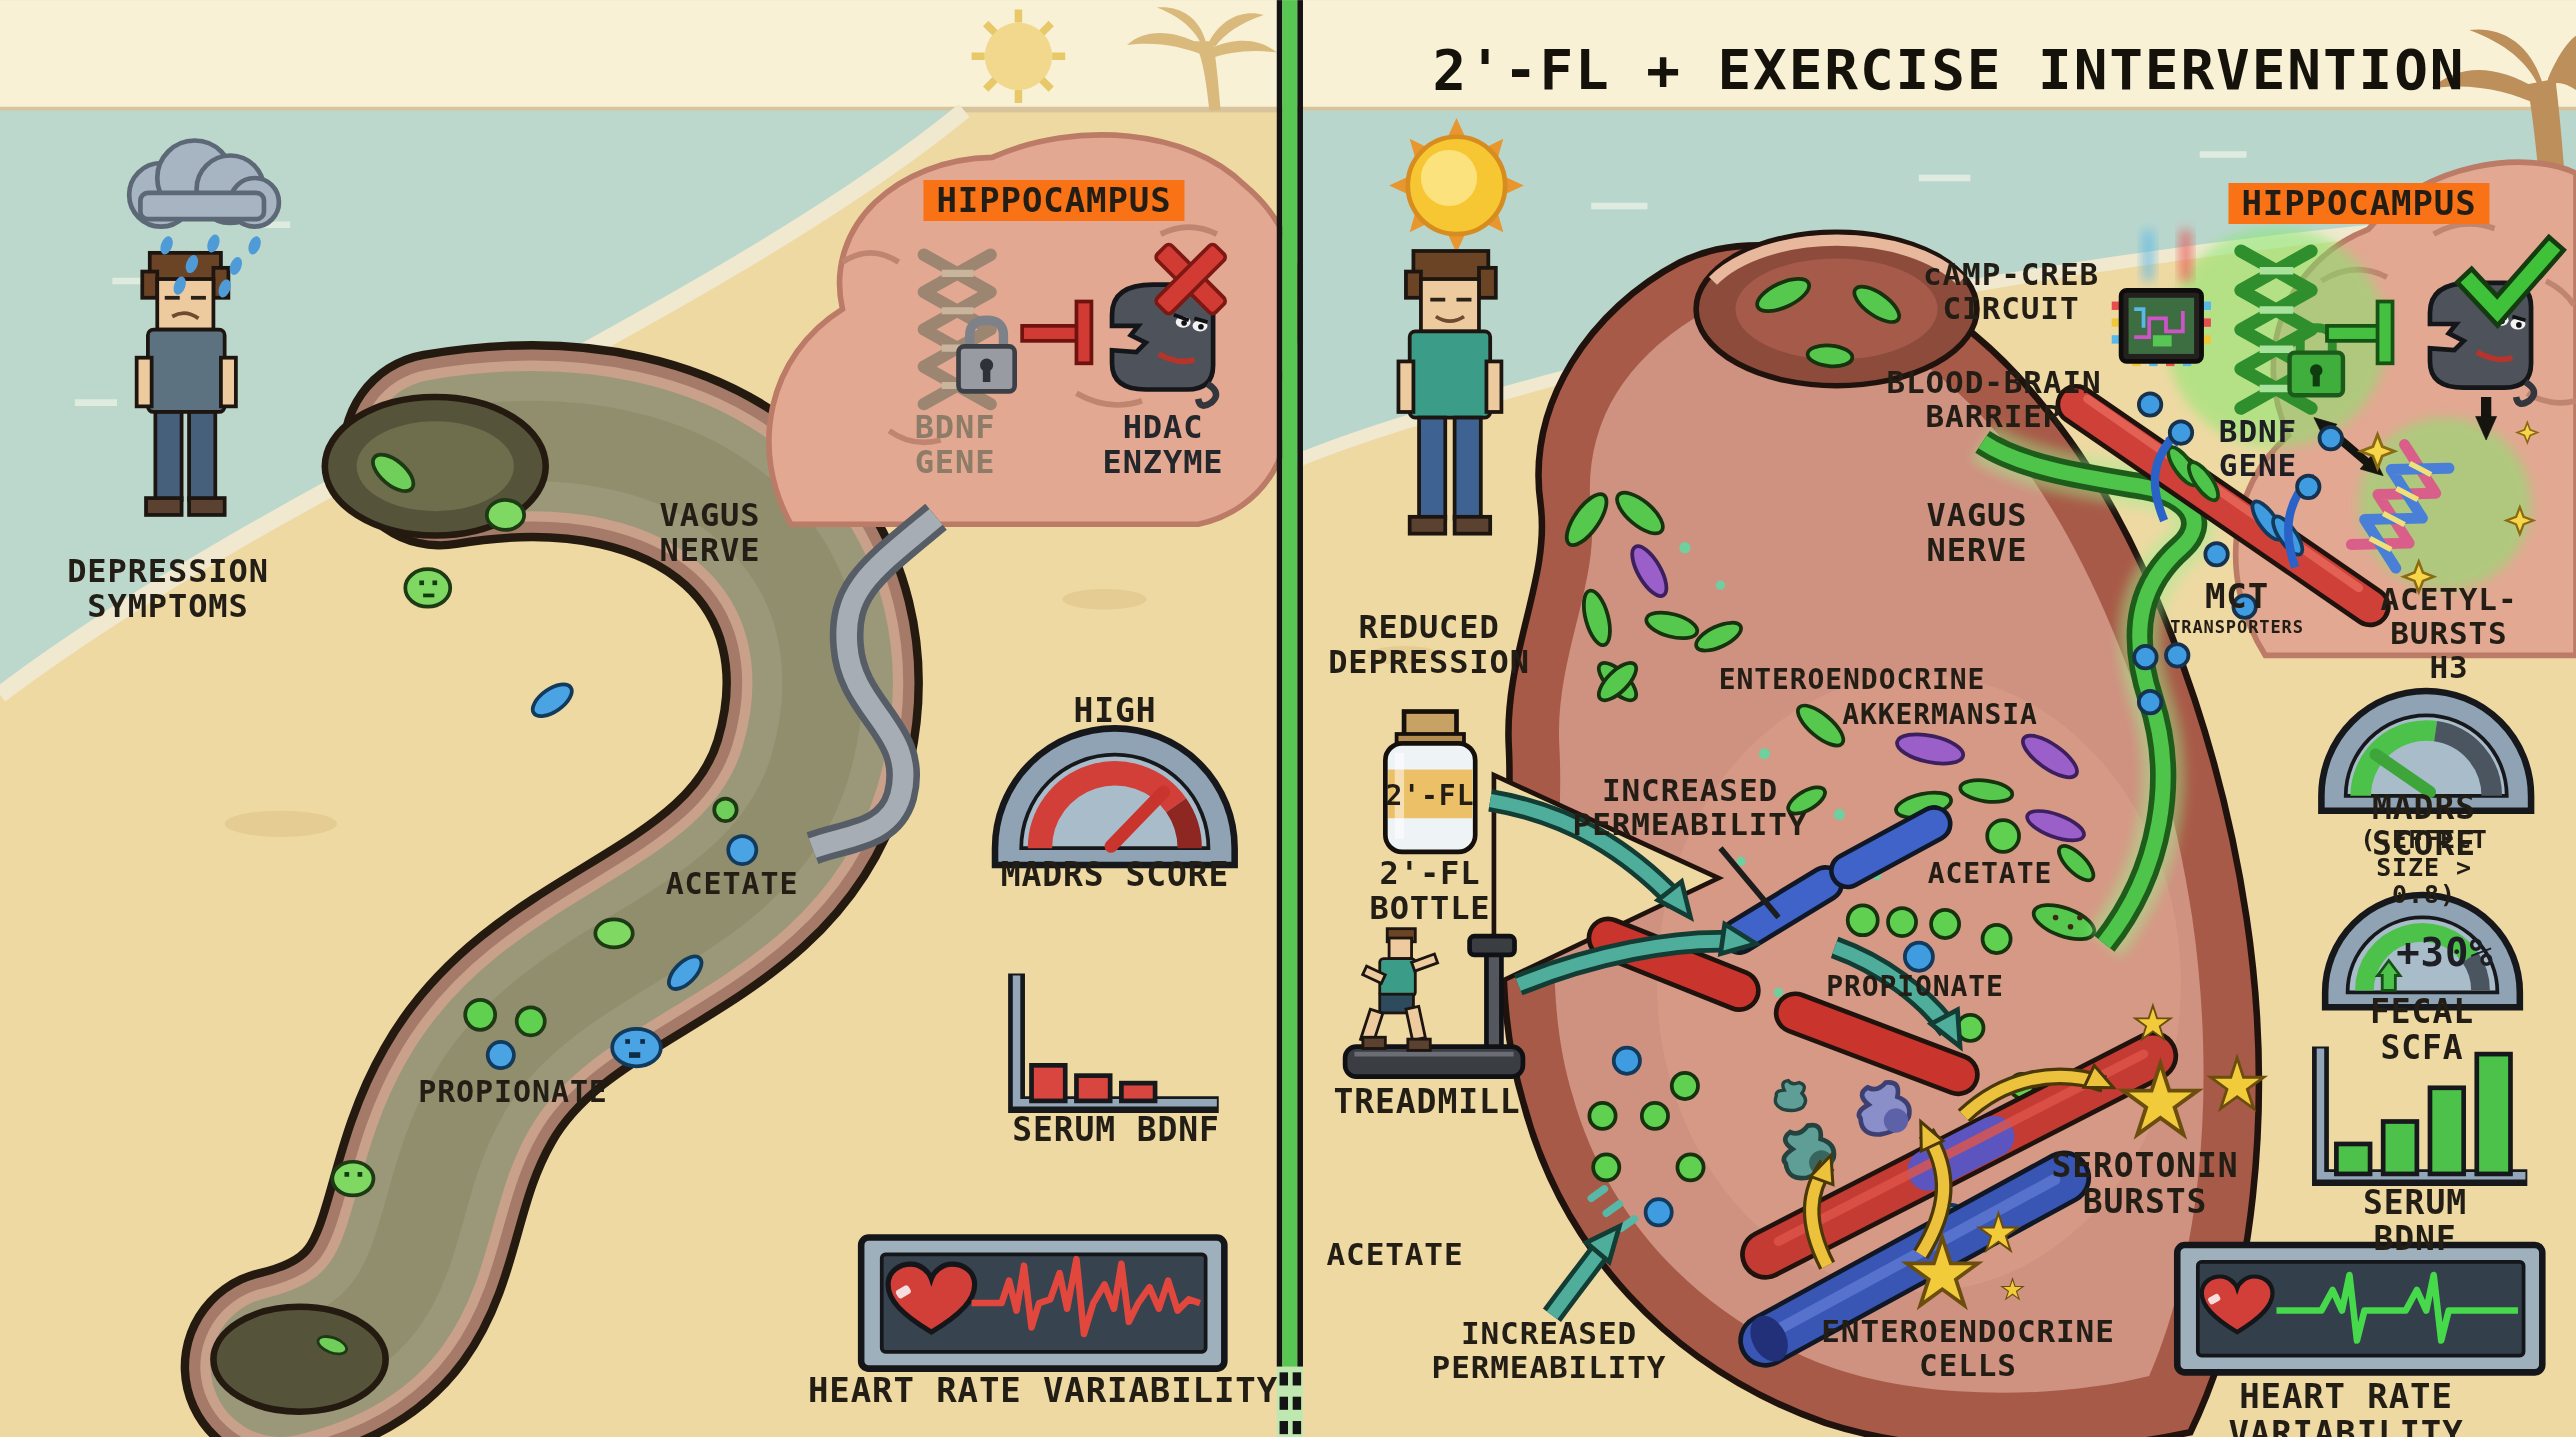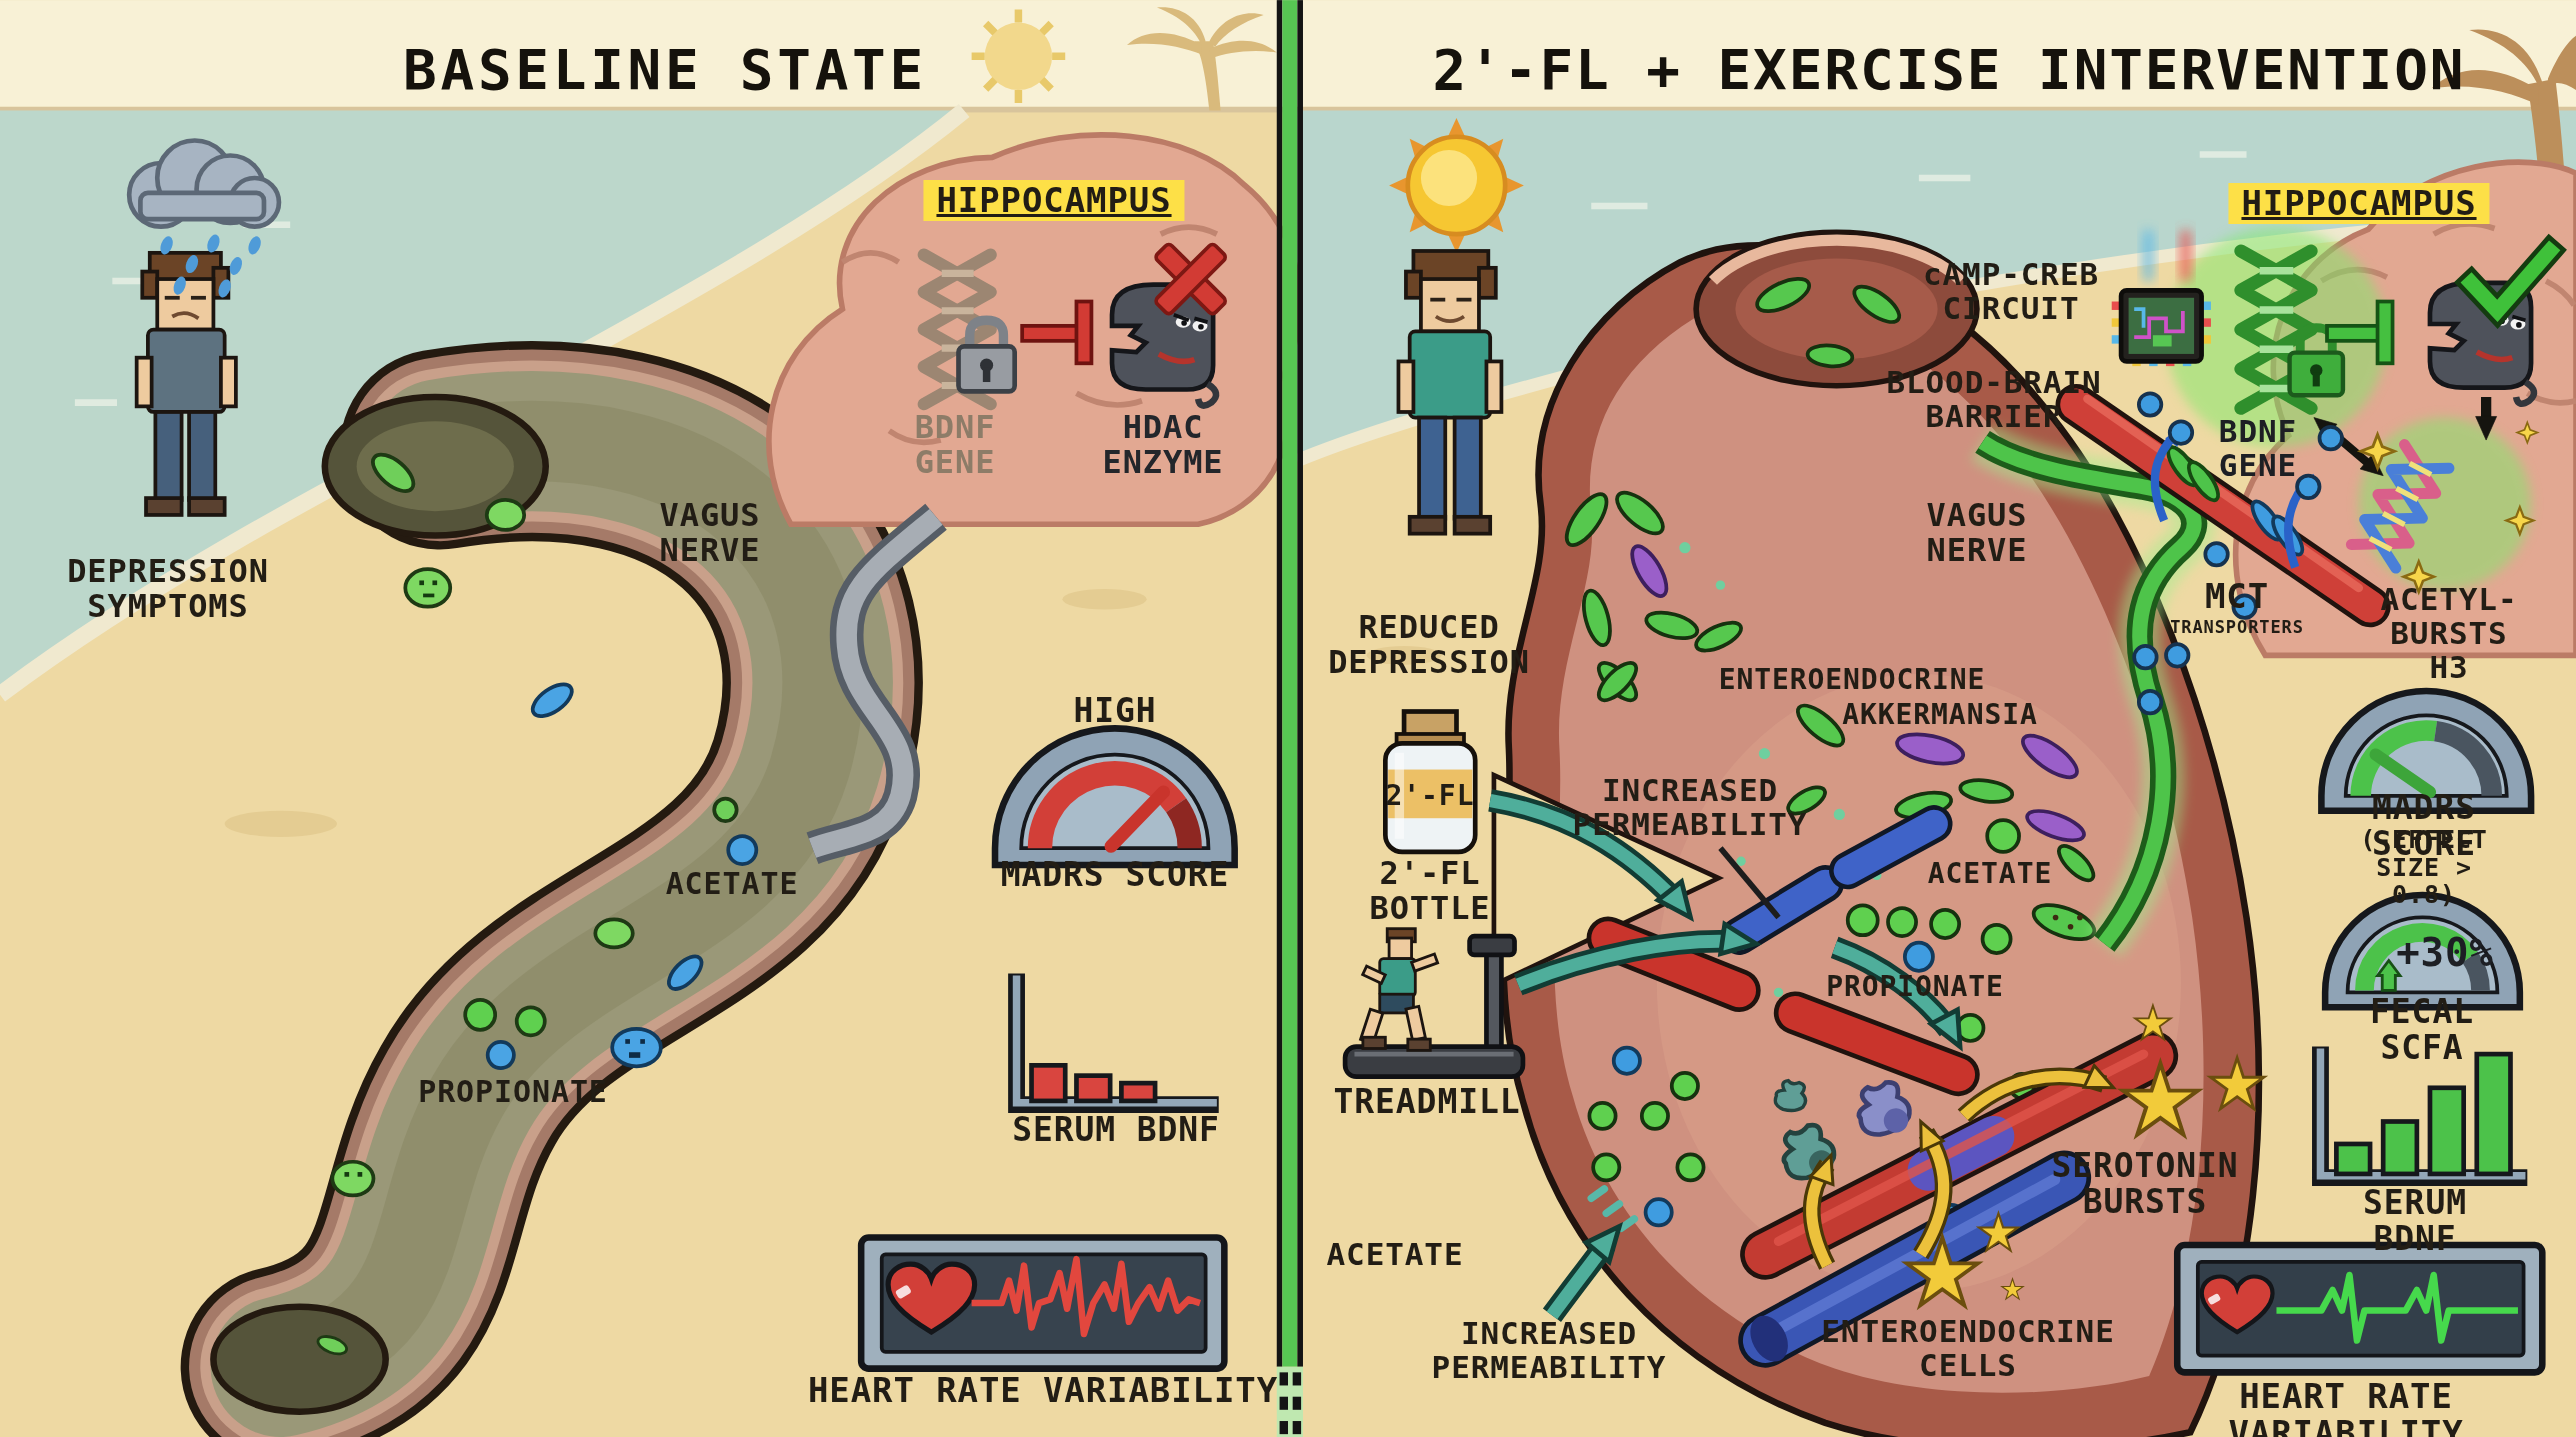--- a/index.html
+++ b/index.html
@@ -3,21 +3,21 @@
 <meta charset="utf-8">
 <style>
   html,body{margin:0;padding:0;background:#111;}
   .stage{position:relative;width:2576px;height:1438px;overflow:hidden;background:#eed9a3;
          font-family:"DejaVu Sans Mono",monospace;}
   svg{position:absolute;left:0;top:0;}
   .lbl{position:absolute;transform:translateX(-50%);font-weight:bold;color:#221d15;
        text-align:center;white-space:pre-line;line-height:1.1;letter-spacing:0.9px;}
   .title{position:absolute;transform:translateX(-50%);font-weight:bold;color:#15120c;
          letter-spacing:3.7px;white-space:nowrap;}
-  .band{background:#fde047;padding:1.9px 13px;text-decoration:underline;}
+  .band{background:#f97316;padding:1.9px 13px;}
 </style>
 </head>
 <body>
 
 <div class="stage">
 
 <svg width="2576" height="1438" viewBox="0 0 2752 1536">
   <defs>
     <filter id="soft" x="-60%" y="-60%" width="220%" height="220%">
           <feGaussianBlur stdDeviation="6"></feGaussianBlur>
@@ -574,21 +574,20 @@
     <rect x="2326" y="1330" width="390" height="136" rx="8" fill="#9fb0bd" stroke="#14161a" stroke-width="7"></rect>
     <rect x="2348" y="1348" width="348" height="100" rx="4" fill="#333f4a" stroke="#14161a" stroke-width="4"></rect>
     <g transform="translate(2390,1396) scale(0.9)">
       <use href="#heart" fill="#d23f38" stroke="#14161a" stroke-width="5"></use>
       <rect x="-26" y="-26" width="14" height="9" rx="3" fill="#f7dede" transform="rotate(-30)"></rect>
     </g>
     <polyline points="2432,1400 2480,1400 2492,1378 2502,1400 2510,1362 2518,1432 2526,1400 2570,1400 2582,1378 2592,1400 2600,1362 2608,1432 2616,1400 2690,1400" fill="none" stroke="#46d94c" stroke-width="7" stroke-linejoin="round"></polyline>
   </g>
 </svg>
 
-<div class="title" style="left:665px;top:37px;font-size:56px;">BASELINE STATE</div>
 <div class="title" style="left:1949px;top:37px;font-size:56px;letter-spacing:1.9px;">2'-FL + EXERCISE INTERVENTION</div>
 
 <div class="lbl" style="left:168px;top:554px;font-size:32px;">DEPRESSION
 SYMPTOMS</div>
 <div class="lbl band" style="left:1054px;top:180px;font-size:34px;">HIPPOCAMPUS</div>
 <div class="lbl" style="left:955px;top:410px;font-size:32px;color:#8d7c68;">BDNF
 GENE</div>
 <div class="lbl" style="left:1163px;top:410px;font-size:32px;color:#23262b;">HDAC
 ENZYME</div>
 <div class="lbl" style="left:710px;top:498px;font-size:32px;">VAGUS

